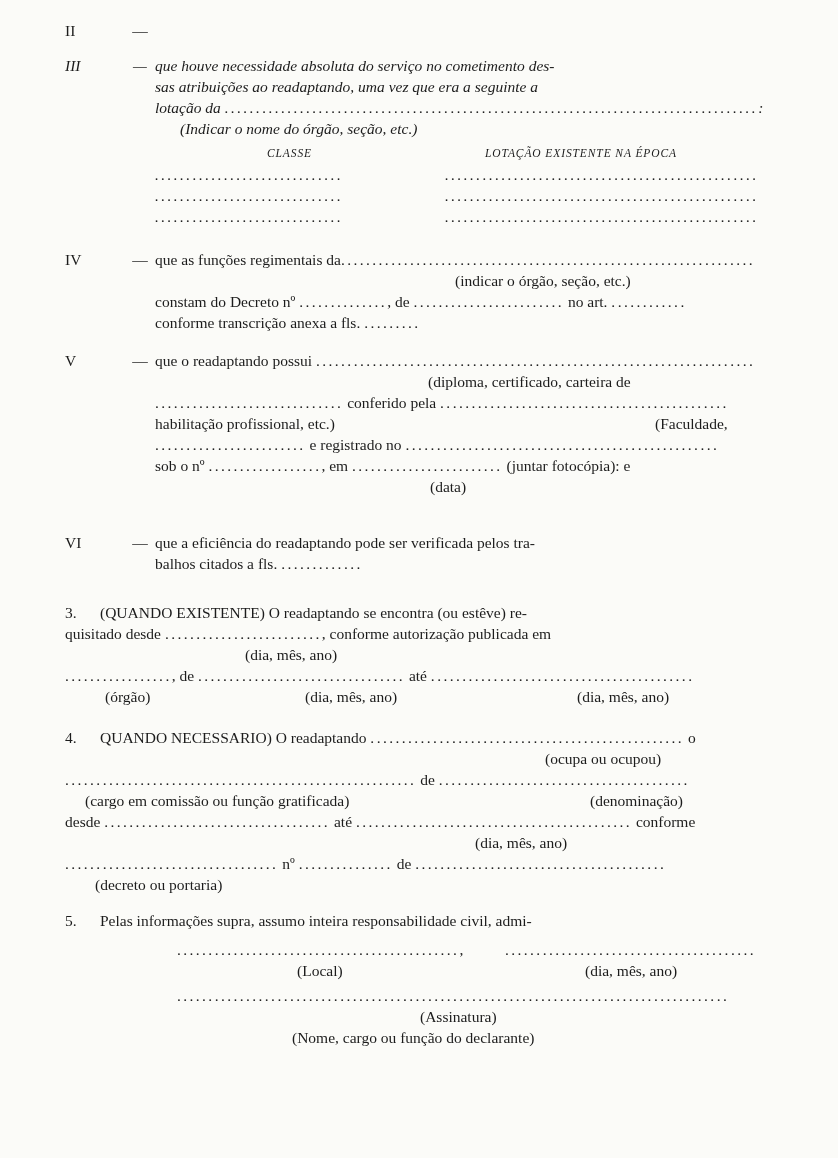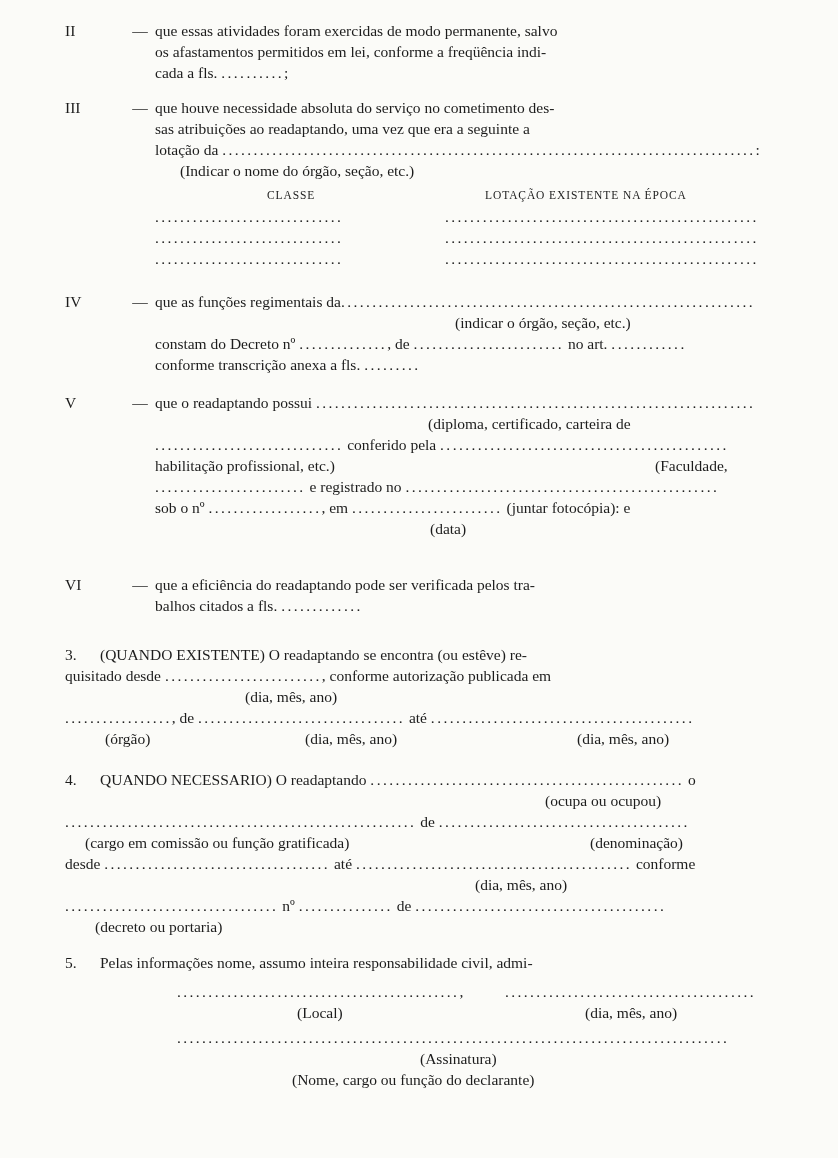--- a/index.html
+++ b/index.html
@@ -30,39 +30,34 @@
   .thead { font-size:11.5px; letter-spacing:0.9px; height:25px; }
   .thead > span { top:4px; }
 
   .dots { letter-spacing:2.4px; }
 
   .mb8  { margin-bottom:8px; }
   .mb14 { margin-bottom:14px; }
   .mb15 { margin-bottom:15px; }
   .mb17 { margin-bottom:17px; }
   .mb20 { margin-bottom:20px; }
-  .mb22 { margin-bottom:22px; }
+  .mb22 { margin-bottom:22px;font-style:italic; }
   .mb23 { margin-bottom:28px; }
   .mb35 { margin-bottom:35px; }
 
   .sig { position:relative; margin-left:112px; width:598px; }
 </style>
 </head>
 <body>
 
 <div class="page">
 
   <div class="ritem mb14">
     <span class="rn">II</span>
     <span class="rd">—</span>
-    <div class="rb">
-      <div class="ln">que essas atividades foram exercidas de modo permanente, salvo</div>
-      <div class="ln">os afastamentos permitidos em lei, conforme a freqüência indi-</div>
-      <div class="ln">cada a fls. <span class="dots">..........</span>;</div>
-    </div>
   </div>
 
   <div class="ritem mb22">
     <span class="rn">III</span>
     <span class="rd">—</span>
     <div class="rb">
       <div class="ln">que houve necessidade absoluta do serviço no cometimento des-</div>
       <div class="ln">sas atribuições ao readaptando, uma vez que era a seguinte a</div>
       <div class="ln">lotação da <span class="dots">.....................................................................................</span>:</div>
       <div class="crow">
@@ -163,21 +158,21 @@
       <span style="left:410px">(dia, mês, ano)</span>
     </div>
     <div class="ln"><span class="dots">..................................</span> nº <span class="dots">...............</span> de <span class="dots">........................................</span></div>
     <div class="crow">
       <span style="left:30px">(decreto ou portaria)</span>
     </div>
   </div>
 
   <div class="mb8">
     <div class="ln">
-      <span class="num">5.</span><span>Pelas informações nome, assumo inteira responsabilidade civil, admi-</span>
+      <span class="num">5.</span><span>Pelas informações supra, assumo inteira responsabilidade civil, admi-</span>
     </div>
   </div>
 
   <div class="sig">
     <div class="crow">
       <span style="left:0"><span class="dots">.............................................</span>,</span>
       <span style="left:328px"><span class="dots">........................................</span></span>
     </div>
     <div class="crow">
       <span style="left:120px">(Local)</span>

